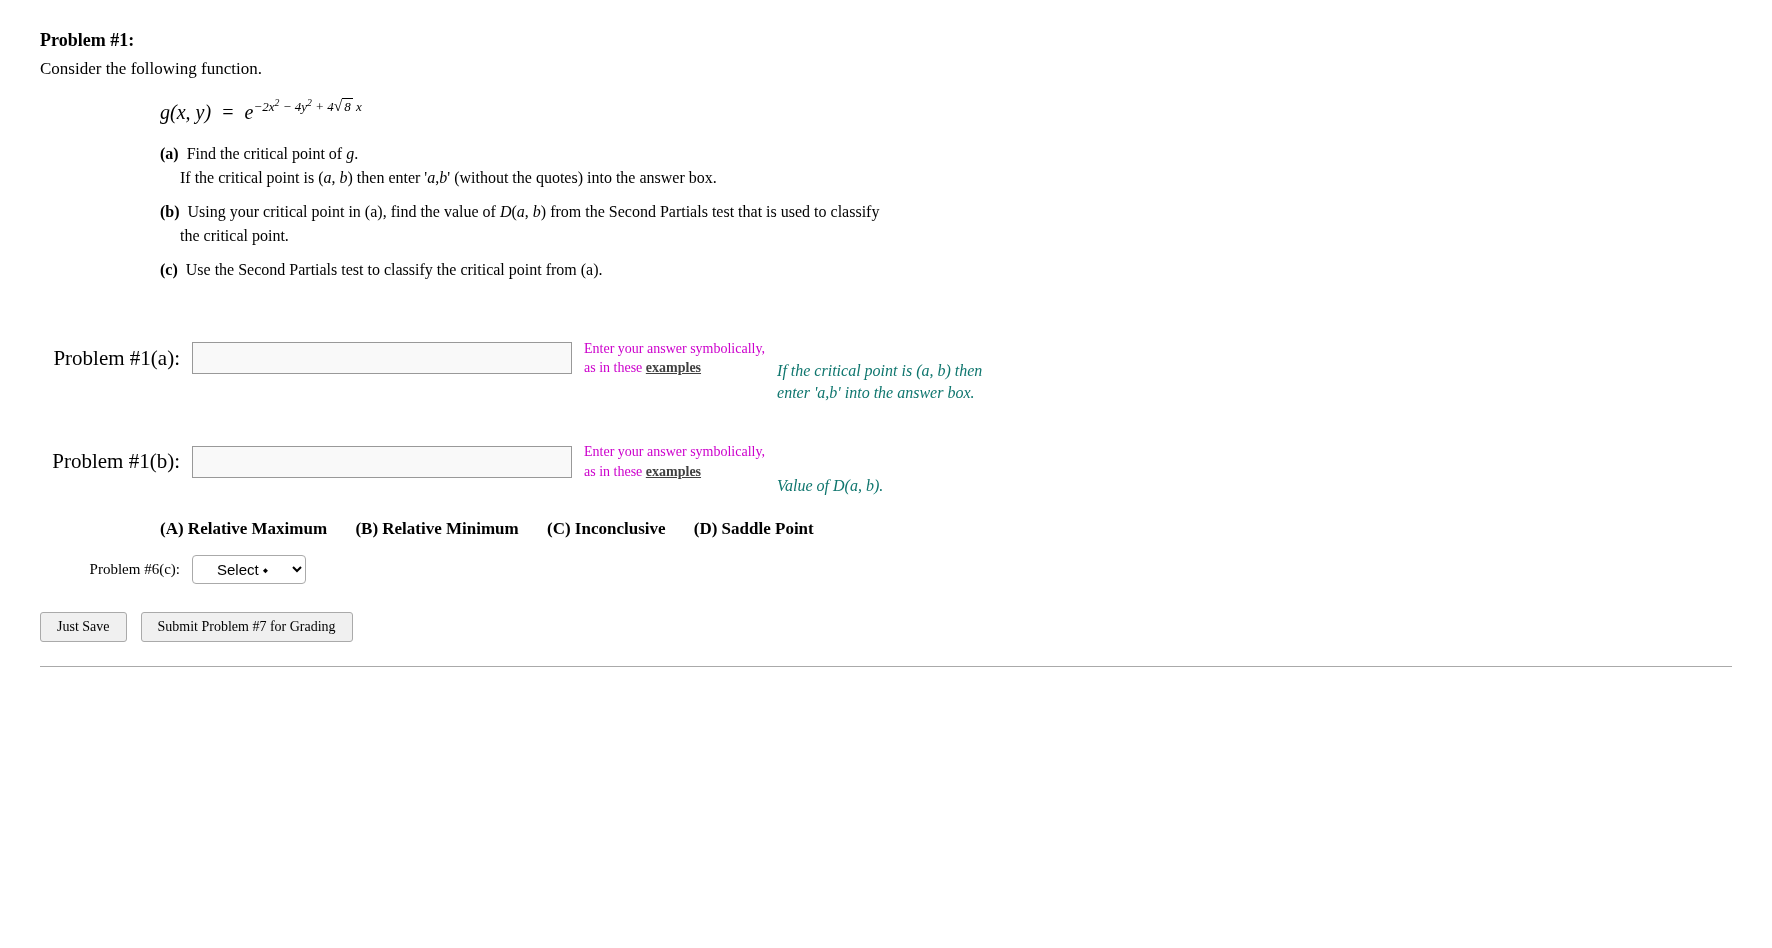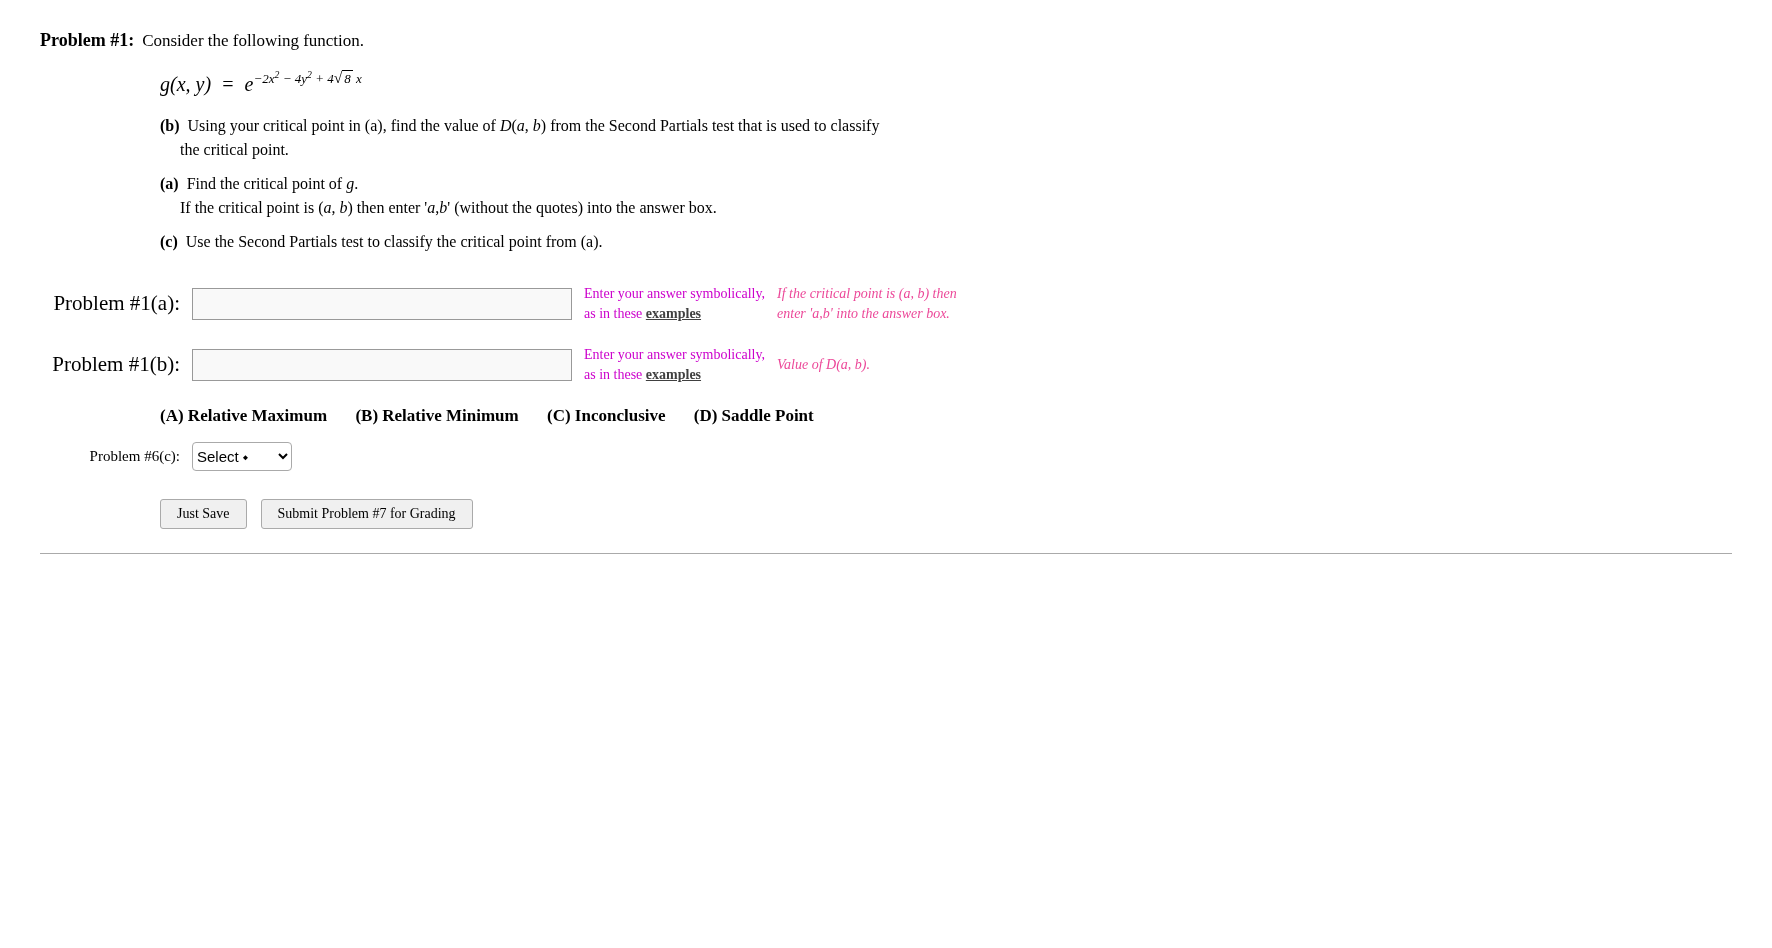--- a/index.html
+++ b/index.html
@@ -7,20 +7,21 @@
       font-family: Georgia, 'Times New Roman', serif;
       font-size: 16px;
       background: #fff;
       color: #000;
       padding: 30px 40px;
     }
     .problem-header {
       display: flex;
       align-items: baseline;
       gap: 8px;
+      flex-direction: column;
     }
     .problem-title {
       font-weight: bold;
       font-size: 18px;
     }
     .problem-intro {
       font-size: 17px;
     }
     .formula-block {
       margin: 18px 0 18px 120px;
@@ -70,25 +71,26 @@
       font-size: 14px;
       line-height: 1.4;
       max-width: 210px;
     }
     .hint-text a {
       color: #404040;
       font-weight: bold;
       text-decoration: underline;
     }
     .side-note {
-      color: #ec4899;
-      font-size: 14px;
+      color: #0f766e;
+      font-size: 16px;
       line-height: 1.4;
       max-width: 280px;
       font-style: italic;
+      margin-top: 48px;
     }
     .options-row {
       margin: 20px 0 16px 120px;
       font-size: 17px;
       font-weight: bold;
     }
     .options-row span {
       margin-right: 24px;
     }
     .select-row {
@@ -98,31 +100,30 @@
       margin-bottom: 28px;
     }
     .select-row-label {
       width: 140px;
       text-align: right;
       flex-shrink: 0;
       font-size: 15px;
     }
     .select-dropdown {
       font-size: 15px;
-      padding: 4px 0;
+      padding: 4px 20px;
       border: 1px solid #aaa;
       background: #fff;
       border-radius: 4px;
       cursor: pointer;
       min-width: 100px;
     }
     .buttons-row {
       display: flex;
       gap: 14px;
-      margin-left: 120px;
       margin-bottom: 24px;
     }
     .btn {
       padding: 6px 16px;
       font-size: 14px;
       border: 1px solid #aaa;
       background: #f0f0f0;
       cursor: pointer;
       border-radius: 3px;
       font-family: Georgia, serif;
@@ -159,28 +160,28 @@
   <span class="math">
     <i>g</i>(<i>x</i>, <i>y</i>) &nbsp;=&nbsp; <i>e</i><sup>−2<i>x</i><sup style="font-size:0.75em">2</sup> − 4<i>y</i><sup style="font-size:0.75em">2</sup> + 4<span class="sqrt-wrapper">
           <span class="sqrt-sign">√</span>
           <span class="sqrt-content">8</span>
         </span> <i>x</i></sup>
   </span>
 </div>
 
 <div class="parts-block">
   <div class="part">
+    <span class="part-label">(a)</span>
+    &nbsp;Find the critical point of <i>g</i>.<br>
+    &nbsp;&nbsp;&nbsp;&nbsp;&nbsp;If the critical point is (<i>a</i>, <i>b</i>) then enter '<i>a</i>,<i>b</i>' (without the quotes) into the answer box.
+  </div>
+  <div class="part">
     <span class="part-label">(b)</span>
     &nbsp;Using your critical point in (a), find the value of <i>D</i>(<i>a</i>, <i>b</i>) from the Second Partials test that is used to classify<br>
     &nbsp;&nbsp;&nbsp;&nbsp;&nbsp;the critical point.
-  </div>
-  <div class="part">
-    <span class="part-label">(a)</span>
-    &nbsp;Find the critical point of <i>g</i>.<br>
-    &nbsp;&nbsp;&nbsp;&nbsp;&nbsp;If the critical point is (<i>a</i>, <i>b</i>) then enter '<i>a</i>,<i>b</i>' (without the quotes) into the answer box.
   </div>
   <div class="part">
     <span class="part-label">(c)</span>
     &nbsp;Use the Second Partials test to classify the critical point from (a).
   </div>
 </div>
 
 <div class="answer-rows">
 
   <div class="answer-row">

